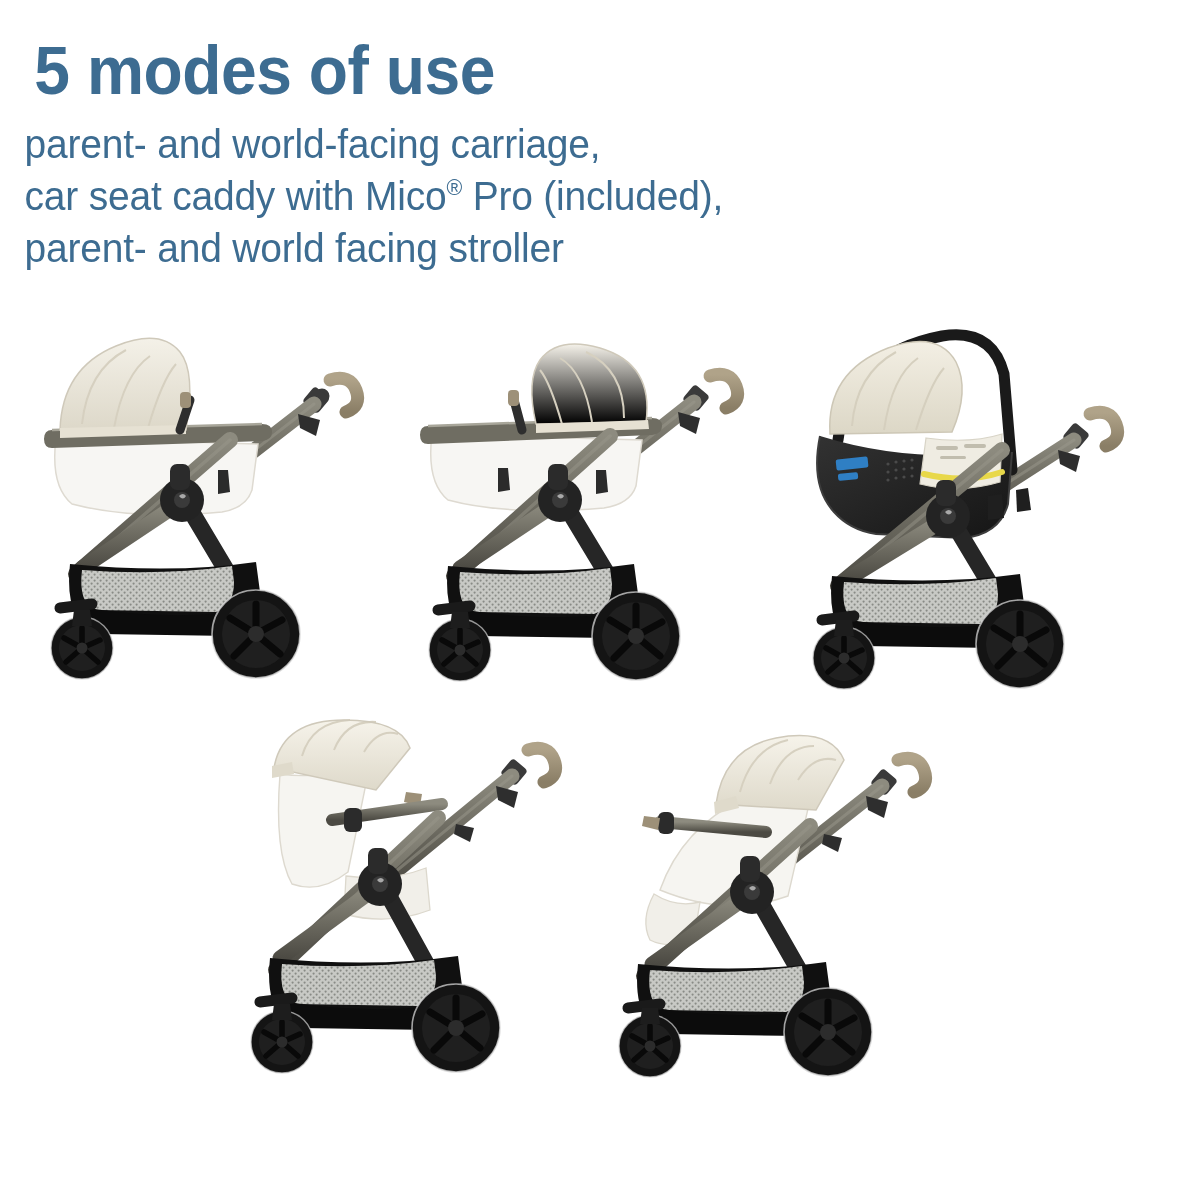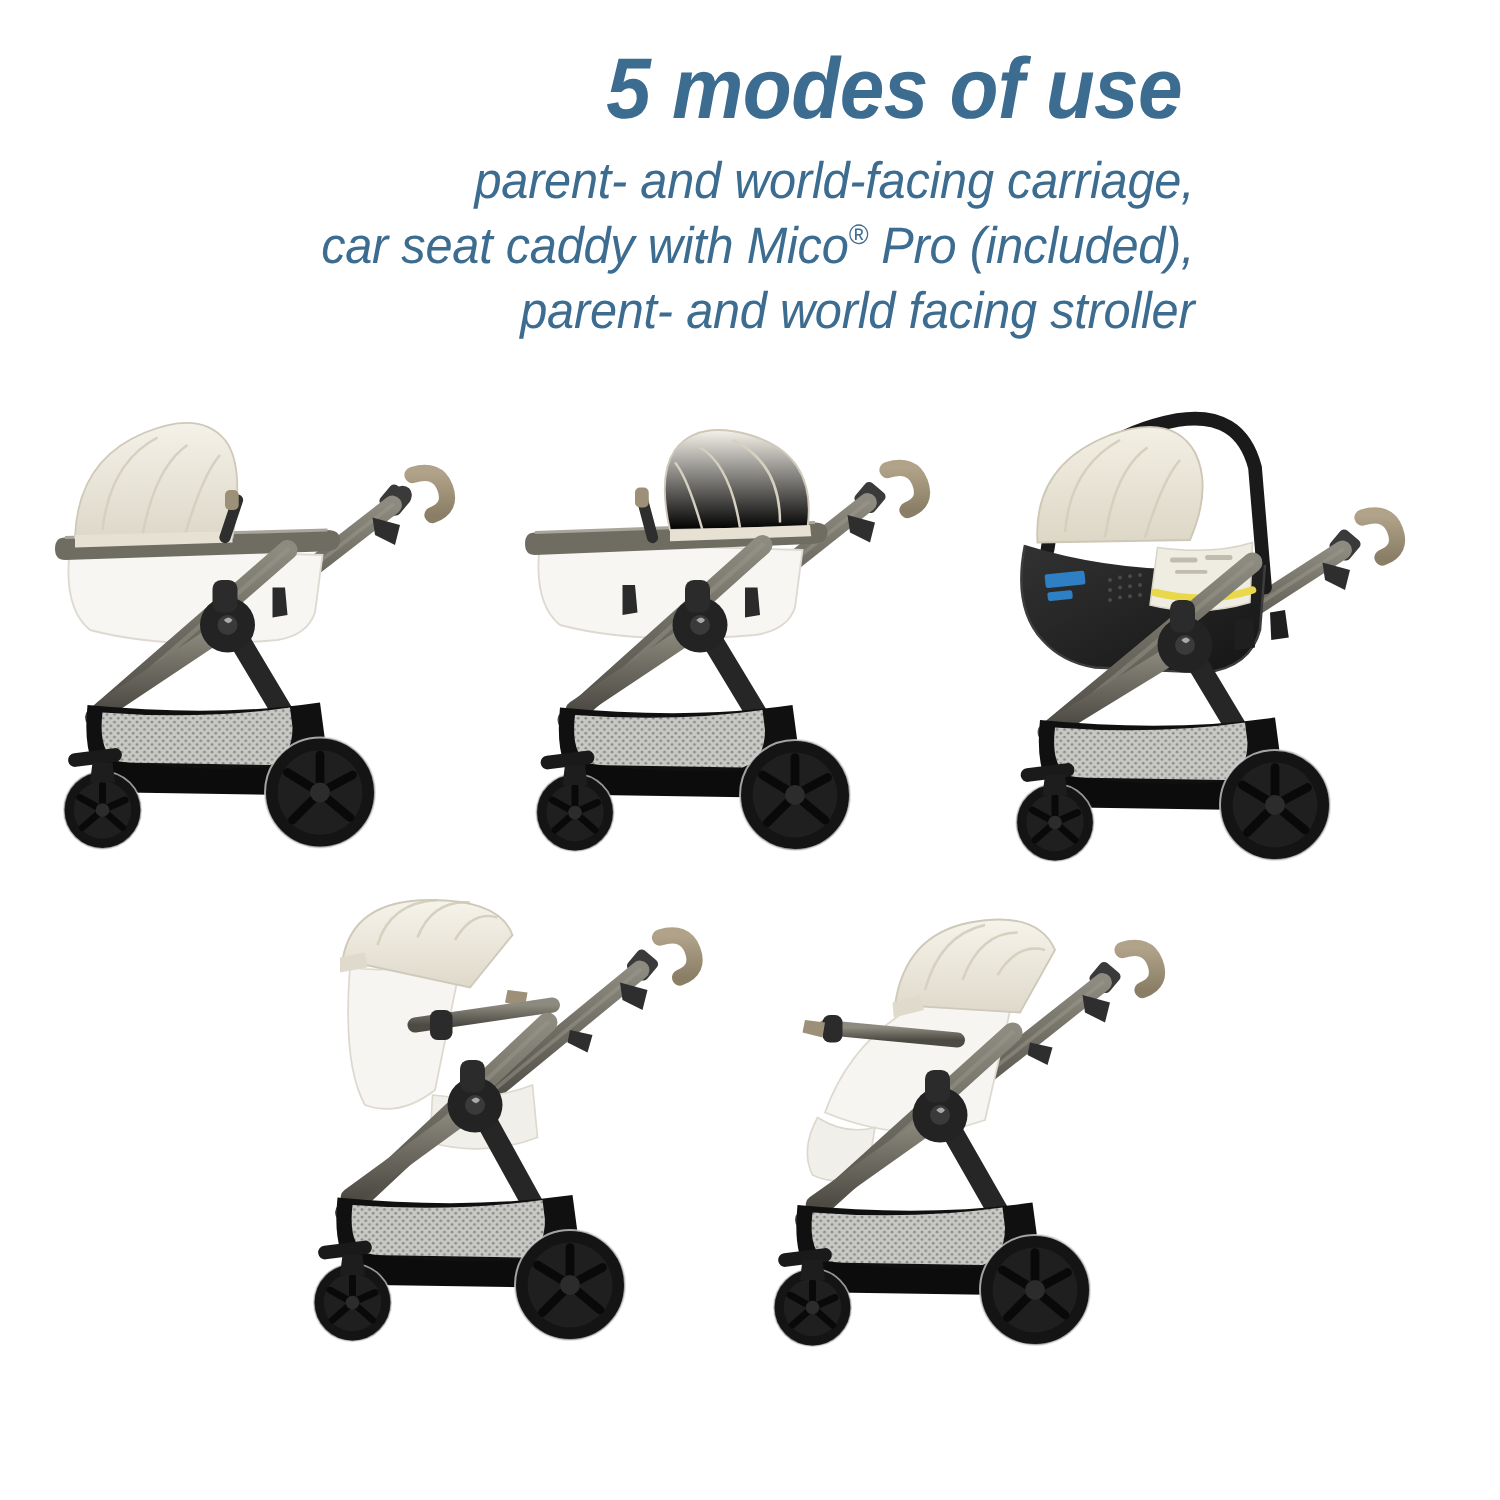--- a/index.html
+++ b/index.html
@@ -5,21 +5,21 @@
 <style>
   html,body{margin:0;padding:0;background:#ffffff;}
   body{
     width:1200px;height:1200px;overflow:hidden;position:relative;
     font-family:"Liberation Sans","DejaVu Sans",sans-serif;
     -webkit-font-smoothing:antialiased;
   }
   #page{position:absolute;inset:0;background:#ffffff;}
 
   
-  .header{position:absolute;left:0;top:0;width:980px;text-align:right;font-style:italic;}
+  .header{position:absolute;left:0;top:0;width:980px;text-align:left;}
   .title{
     color:#3d6c91;font-size:69px;line-height:74px;font-weight:700;
     letter-spacing:-0.5px;margin:0;padding-top:34px;
     transform:scaleX(.93);transform-origin:center top;
   }
   .subtitle{
     color:#3d6c91;font-size:41px;line-height:52px;font-weight:400;
     margin:0;padding-top:10px;letter-spacing:-0.2px;
     transform:scaleX(.95);transform-origin:center top;
   }

